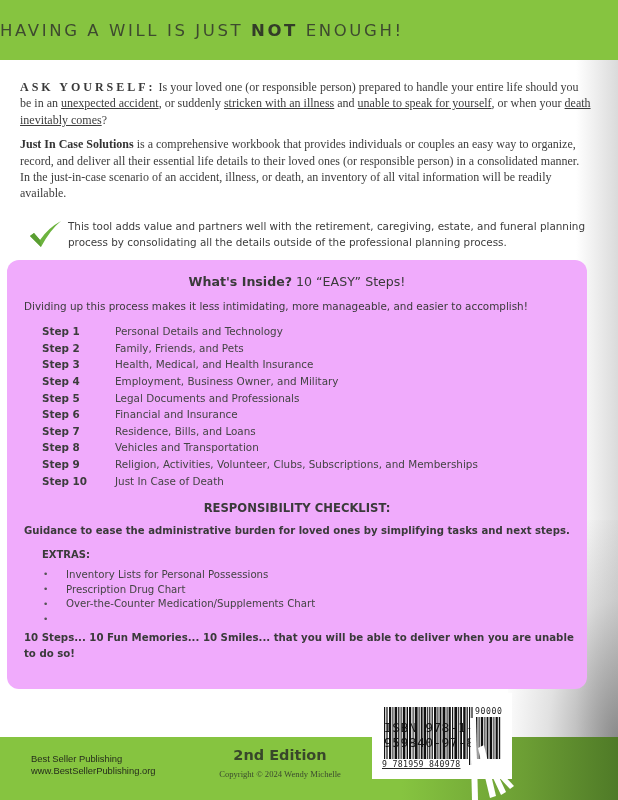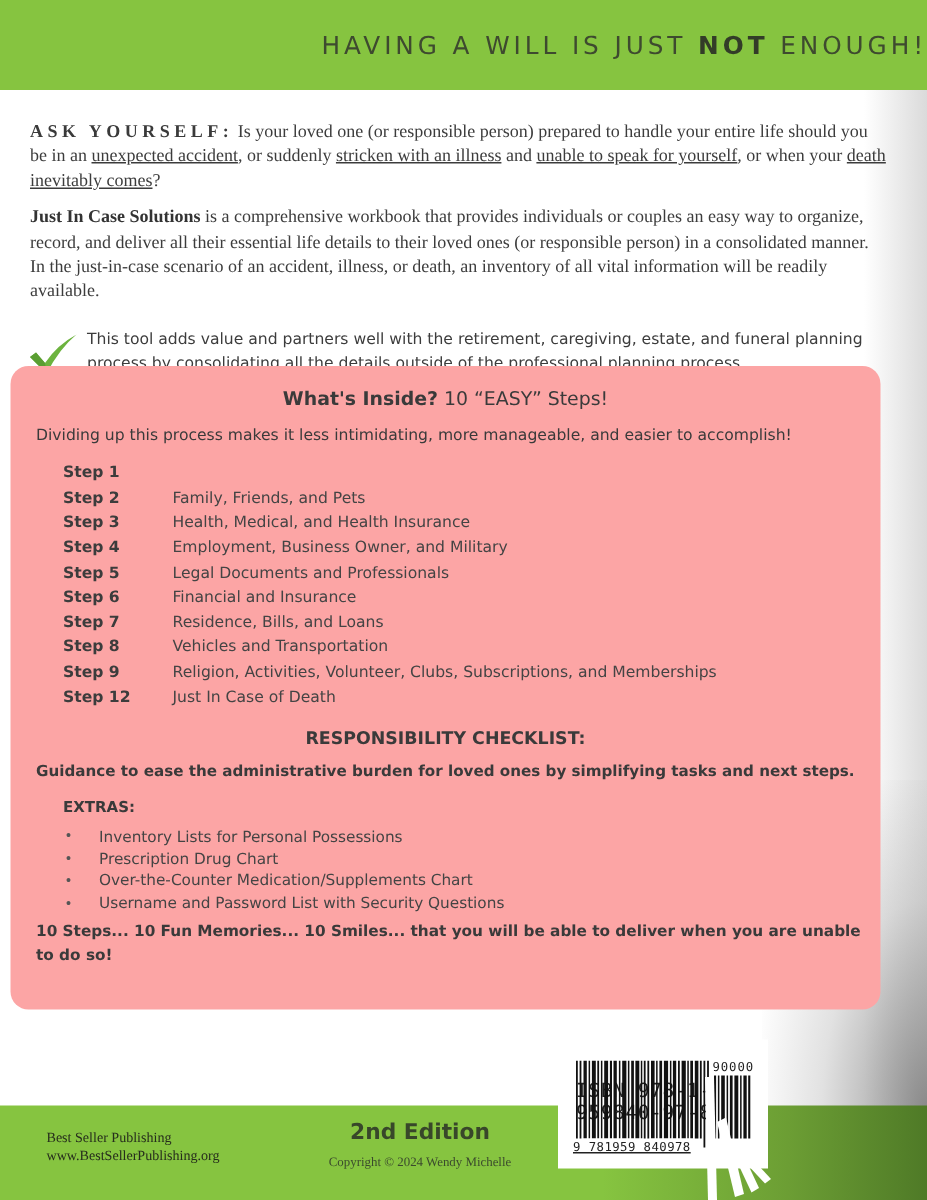--- a/index.html
+++ b/index.html
@@ -17,52 +17,52 @@
       pointer-events: none;
     }
     .edge-shade-bottom {
       position: absolute; right: 0; top: 520px; width: 110px; height: 220px;
       background: radial-gradient(ellipse at 100% 100%, rgba(110,110,110,0.75) 0%, rgba(170,170,170,0.35) 45%, rgba(255,255,255,0) 75%);
       pointer-events: none;
     }
     .top-banner {
       position: absolute; left: 0; top: 0; width: 618px; height: 60px;
       background: #86c440;
-      display: flex; align-items: center; justify-content: flex-end;
+      display: flex; align-items: center; justify-content: flex-start;
     }
     .top-banner-text {
       font-family: "DejaVu Sans", sans-serif;
       font-size: 16.5px; letter-spacing: 2.6px; color: #3e4a2f;
       font-weight: normal;
     }
     .top-banner-text b { font-weight: bold; color: #333c28; }
 
     .intro {
       position: absolute; left: 20px; top: 79px; width: 572px;
       font-size: 12px; line-height: 16.4px; color: #3c3c3c; font-family: Liberation Serif, serif;
     }
     .ask-label {
       font-weight: bold; letter-spacing: 3px; color: #3a3a3a;
     }
     .u { text-decoration: underline; }
     .intro p { margin-bottom: 8px; }
     .brand { font-weight: bold; color: #333; }
 
     .check-row {
-      position: absolute; left: 18px; top: 217px; width: 574px;
-      display: flex; align-items: flex-end;
+      position: absolute; left: 28px; top: 217px; width: 574px;
+      display: flex; align-items: center;
     }
     .check-icon { width: 34px; height: 28px; flex: 0 0 34px; margin-top: 0px; }
     .check-text {
       font-size: 10.4px; line-height: 15.5px; color: #3c3c3c; margin-left: 6px; margin-top: 2px;
     }
 
     .inside-box {
-      position: absolute; left: 7px; top: 244px; width: 580px; height: 429px;
-      background: #fca5a5; border-radius: 12px;
+      position: absolute; left: 7px; top: 260px; width: 580px; height: 429px;
+      background: #f0abfc; border-radius: 12px;
     }
     .inside-title {
       position: absolute; left: 0; top: 14px; width: 100%; text-align: center;
       font-size: 12.6px; color: #3a3a3a;
     }
     .inside-title b { font-weight: bold; }
     .inside-sub {
       position: absolute; left: 17px; top: 40px; width: 560px;
       font-size: 10.4px; font-weight: normal; color: #3a3a3a;
     }
@@ -100,21 +100,21 @@
       font-size: 10.2px; color: #3a3a3a; font-weight: bold;
     }
     .closing div { height: 22px; line-height: 16px; }
 
     .footer-band {
       position: absolute; left: 0; top: 737px; width: 618px; height: 63px;
       background: linear-gradient(to right, #86c440 0%, #86c440 65%, #6c9e34 85%, #4f7a27 100%);
     }
     .publisher {
       position: absolute; left: 31px; top: 753px;
-      font-family: Liberation Serif, serif; font-size: 9.4px; line-height: 12px; color: #262d1c;
+      font-family: Liberation Sans, sans-serif; font-size: 9.4px; line-height: 12px; color: #262d1c;
     }
     .edition {
       position: absolute; left: 200px; top: 747px; width: 160px; text-align: center;
       font-size: 14.5px; font-weight: bold; color: #38472a;
     }
     .copyright {
       position: absolute; left: 200px; top: 769px; width: 160px; text-align: center;
       font-family: "Liberation Serif", serif; font-size: 8.6px; color: #3b4a2d;
     }
     .barcode-box {
@@ -161,20 +161,21 @@
   <div class="check-text">This tool adds value and partners well with the retirement, caregiving, estate, and funeral planning process by consolidating all the details outside of the professional planning process.</div>
 </div>
 
 <section class="inside-box">
   <div class="inside-title"><b>What's Inside?</b><span> 10 “EASY” Steps!</span></div>
   <div class="inside-sub">Dividing up this process makes it less intimidating, more manageable, and easier to accomplish!</div>
 
   <div class="steps">
     <div class="step-row">
         <span class="step-num">Step 1</span>
+        <span class="step-label">Personal Details and Technology</span>
       </div>
     <div class="step-row">
         <span class="step-num">Step 2</span>
         <span class="step-label">Family, Friends, and Pets</span>
       </div>
     <div class="step-row">
         <span class="step-num">Step 3</span>
         <span class="step-label">Health, Medical, and Health Insurance</span>
       </div>
     <div class="step-row">
@@ -195,21 +196,21 @@
       </div>
     <div class="step-row">
         <span class="step-num">Step 8</span>
         <span class="step-label">Vehicles and Transportation</span>
       </div>
     <div class="step-row">
         <span class="step-num">Step 9</span>
         <span class="step-label">Religion, Activities, Volunteer, Clubs, Subscriptions, and Memberships</span>
       </div>
     <div class="step-row">
-        <span class="step-num">Step 12</span>
+        <span class="step-num">Step 10</span>
         <span class="step-label">Just In Case of Death</span>
       </div>
   </div>
 
   <div class="checklist-title">RESPONSIBILITY CHECKLIST:</div>
   <div class="checklist-sub">Guidance to ease the administrative burden for loved ones by simplifying tasks and next steps.</div>
   <div class="extras-label">EXTRAS:</div>
   <ul class="extras-list">
     <li>
         <span class="bullet">•</span>
@@ -218,21 +219,20 @@
     <li>
         <span class="bullet">•</span>
         <span>Prescription Drug Chart</span>
       </li>
     <li>
         <span class="bullet">•</span>
         <span>Over-the-Counter Medication/Supplements Chart</span>
       </li>
     <li>
         <span class="bullet">•</span>
-        <span>Username and Password List with Security Questions</span>
       </li>
   </ul>
 
   <div class="closing">
     <div>10 Steps... 10 Fun Memories... 10 Smiles... that you will be able to deliver when you are unable to do so!</div>
   </div>
 </section>
 
 <footer class="footer-band"></footer>
 <div class="publisher">

